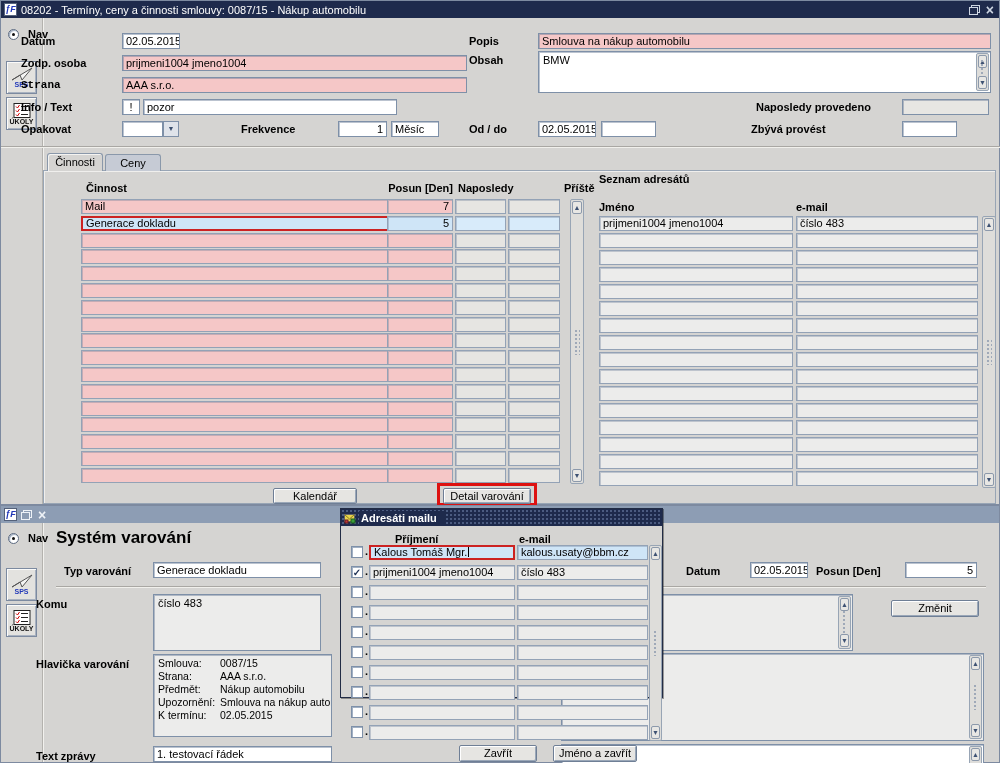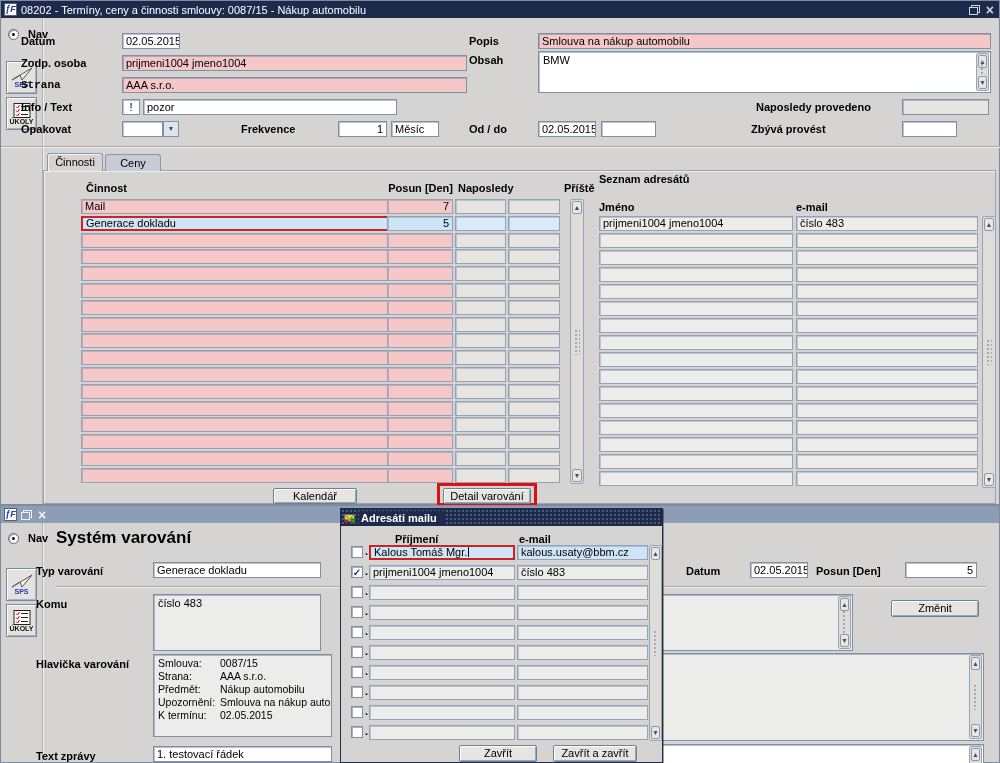--- a/index.html
+++ b/index.html
@@ -79,21 +79,21 @@
   .dfld.hl{background:#cfe5f7;}
   .red-outline2{border:2px solid #cc2222;line-height:10px;box-shadow:none;}
   .caret{display:inline-block;width:1px;height:10px;background:#000;vertical-align:-1px;margin-left:1px;}
 
   .hline{white-space:nowrap;font-size:10.5px;line-height:13px;}
   .hk{display:inline-block;width:62px;}
 
   .heading{position:absolute;font-size:17px;font-weight:bold;}
   .thead{position:absolute;font-weight:bold;font-size:11px;white-space:nowrap;}
 
-  #dialog{position:absolute;left:340px;top:508px;width:323px;height:255px;background:#d5d4d2;border:1px solid #222c45;box-shadow:1px 1px 0 rgba(0,0,0,.35);z-index:10;}
+  #dialog{position:absolute;left:340px;top:508px;width:323px;height:190px;background:#d5d4d2;border:1px solid #222c45;box-shadow:1px 1px 0 rgba(0,0,0,.35);z-index:10;}
   .dlg-titlebar{position:absolute;left:0;top:0;right:0;height:17px;background:#1e2a4c;background-image:radial-gradient(#4b5b80 .8px, transparent 1px);background-size:4px 4px;display:flex;align-items:center;padding:0 3px;gap:3px;}
   .dlg-title-text{color:#fff;font-weight:bold;font-size:11px;background:#1e2a4c;padding:1px 8px 1px 2px;white-space:nowrap;}
 </style>
 </head>
 <body>
 
 <div id="screen">
 
   <div class="window" id="win-top" style="top:0;height:505px;z-index:1;">
     <div class="titlebar active">
@@ -402,21 +402,21 @@
           <line x1="8" y1="11.5" x2="15" y2="11.5" stroke="#222"></line>
         <path d="M3,3.5 l1.5,1.5 l2,-3" stroke="#c00" fill="none"></path>
           <path d="M3,7.5 l1.5,1.5 l2,-3" stroke="#c00" fill="none"></path>
           <path d="M3,11.5 l1.5,1.5 l2,-3" stroke="#c00" fill="none"></path>
       </svg>
       <span class="cap ukoly">ÚKOLY</span>
     </div>
 
     <div class="heading" style="left:55px;top:22px;">Systém varování</div>
 
-    <div class="lbl r" style="left:35px;top:59px;width:112px;">Typ varování</div>
+    <div class="lbl r" style="left:35px;top:59px;width:112px;padding-left:28px;">Typ varování</div>
     <div class="fld" style="left:152px;top:56px;width:168px;">Generace dokladu</div>
 
     <div class="lbl r" style="left:685px;top:59px;width:60px;">Datum</div>
     <div class="fld" style="left:749px;top:56px;width:58px;">02.05.2015</div>
 
     <div class="lbl r" style="left:815px;top:59px;width:84px;">Posun [Den]</div>
     <div class="fld num" style="left:904px;top:56px;width:72px;">5</div>
 
     <div class="hsep" style="left:55px;top:80px;width:930px;"></div>
 
@@ -536,16 +536,16 @@
           <div class="dfld f2"></div>
         </div>
       </div>
     <div class="sb" style="left:308px;top:36px;height:196px;width:13px;">
         <div class="sbtn up">▲</div>
         <div class="grip"></div>
         <div class="sbtn dn">▼</div>
       </div>
 
     <div class="btn" style="left:118px;top:236px;width:78px;height:17px;">Zavřít</div>
-    <div class="btn" style="left:212px;top:236px;width:84px;height:17px;">Zavřít a zavřít</div>
+    <div class="btn" style="left:212px;top:236px;width:84px;height:17px;">Jméno a zavřít</div>
   </div>
 
 </div>
 
 </body></html>

